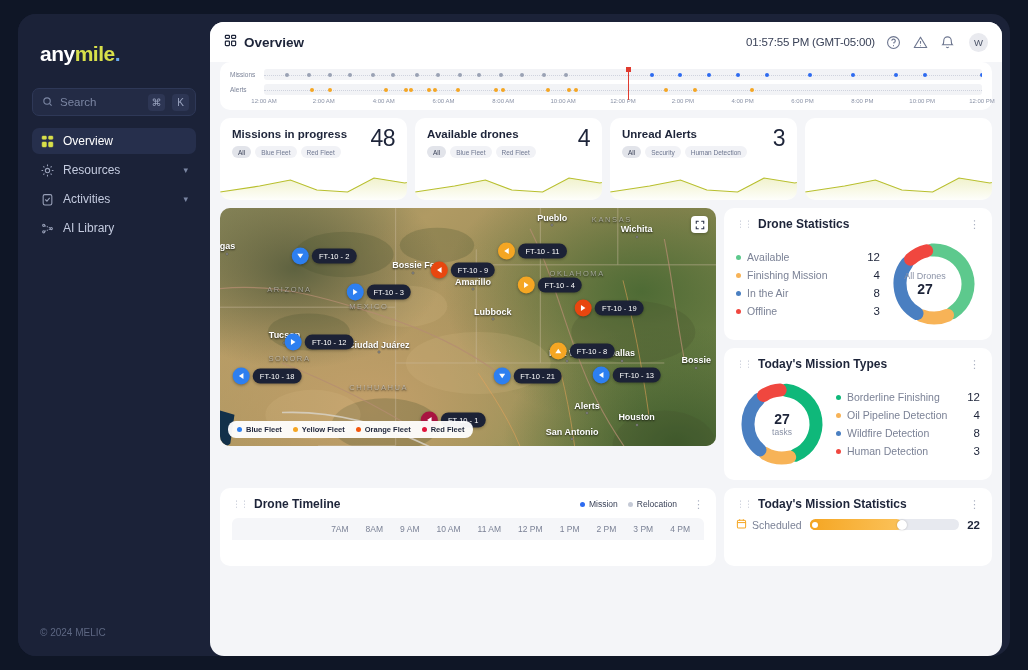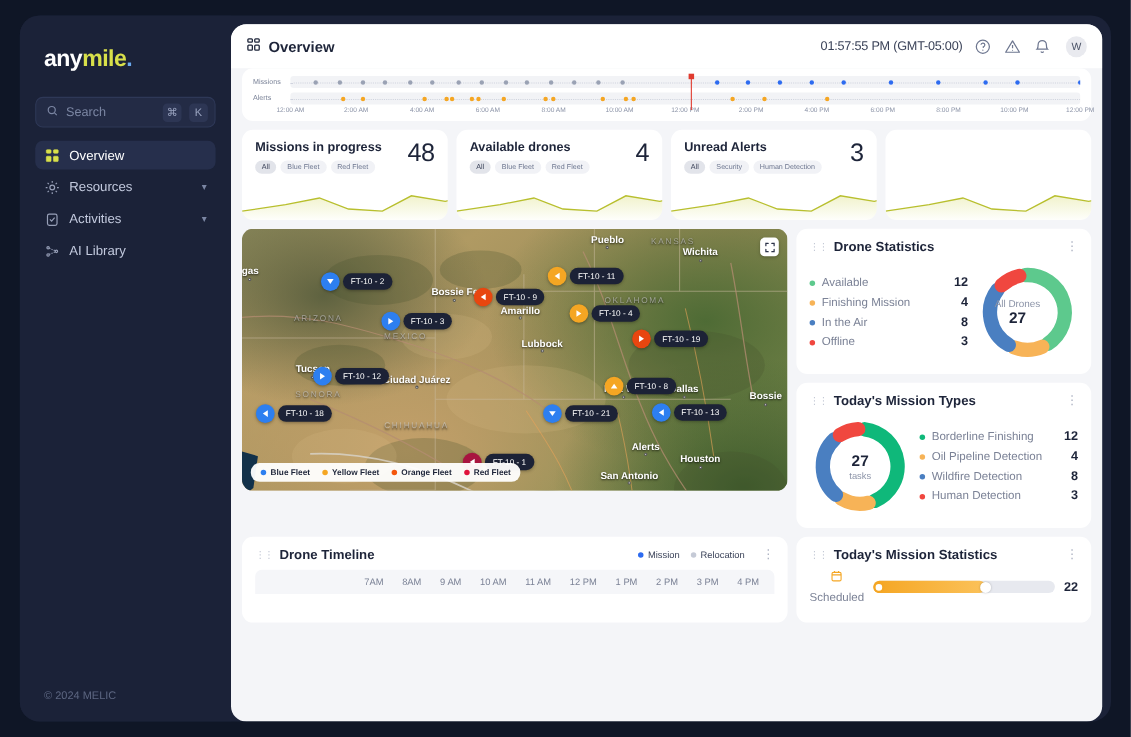--- a/index.html
+++ b/index.html
@@ -168,41 +168,41 @@
   .panel-head { display: flex; align-items: center; gap: 6px; margin-bottom: 7px; }
   .grip { color: #c2c7d4; font-size: 9px; letter-spacing: -1px; line-height: 7px; cursor: grab; }
   .panel-title { font-size: 12px; font-weight: 700; color: #1d2439; flex: 1; }
   .dots-menu { color: #aab0c0; font-size: 11px; cursor: pointer; line-height: 8px; }
 
   .stat-body { display: flex; align-items: center; gap: 8px; }
   .stat-list { flex: 1; display: flex; flex-direction: column; gap: 6px; }
   .stat-row { display: flex; align-items: center; gap: 6px; }
   .stat-row .ldot { flex: 0 0 5px; }
   .stat-label { flex: 1; font-size: 10.5px; color: #7b8296; white-space: nowrap; }
-  .stat-num { font-size: 11.5px; font-weight: 700; color: #1d2439; }
+  .stat-num { font-size: 11.5px; font-weight: 400; color: #1d2439; }
   .donut-wrap { position: relative; width: 92px; height: 92px; flex: 0 0 92px; }
   .donut-center { position: absolute; inset: 0; display: flex; flex-direction: column; align-items: center; justify-content: center; }
   .donut-center .dc1 { font-size: 9px; color: #8b93a7; }
   .donut-center .dc2 { font-size: 14px; font-weight: 700; color: #1d2439; }
   .donut-center .dc3 { font-size: 8.5px; color: #8b93a7; }
 
   
   .botrow { display: flex; gap: 8px; margin-top: 8px; }
   .timelinecard { flex: 1; height: 78px; padding: 9px 12px 0 12px; }
   .tl-legend { display: flex; gap: 10px; align-items: center; }
   .tl-legend div { display: flex; align-items: center; gap: 4px; font-size: 8.5px; color: #3a4258; }
   .tl-axis {
     margin-top: 7px; background: #f5f6f9; border-radius: 6px 6px 0 0;
     height: 22px; display: flex; align-items: center; justify-content: flex-end;
     gap: 17px; padding-right: 14px;
   }
   .tl-axis span { font-size: 8.5px; color: #7b8296; }
   .statscard { width: 268px; flex: 0 0 268px; height: 78px; padding: 9px 12px 0 12px; }
   .sched-row { display: flex; align-items: center; gap: 8px; margin-top: 6px; }
-  .sched-label { font-size: 10.5px; color: #7b8296; display: flex; align-items: center; gap: 5px; flex-direction: column; }
+  .sched-label { font-size: 10.5px; color: #7b8296; display: flex; align-items: center; gap: 5px; }
   .bar {
     flex: 1; height: 11px; border-radius: 6px; background: #e7e9ef; position: relative;
   }
   .bar-fill {
     position: absolute; left: 0; top: 0; bottom: 0; border-radius: 6px;
     background: linear-gradient(90deg,#f5a623,#fbc25a);
   }
   .bar-knob {
     position: absolute; top: 50%; transform: translate(-50%,-50%);
     width: 10px; height: 10px; border-radius: 50%; background: #fff;

